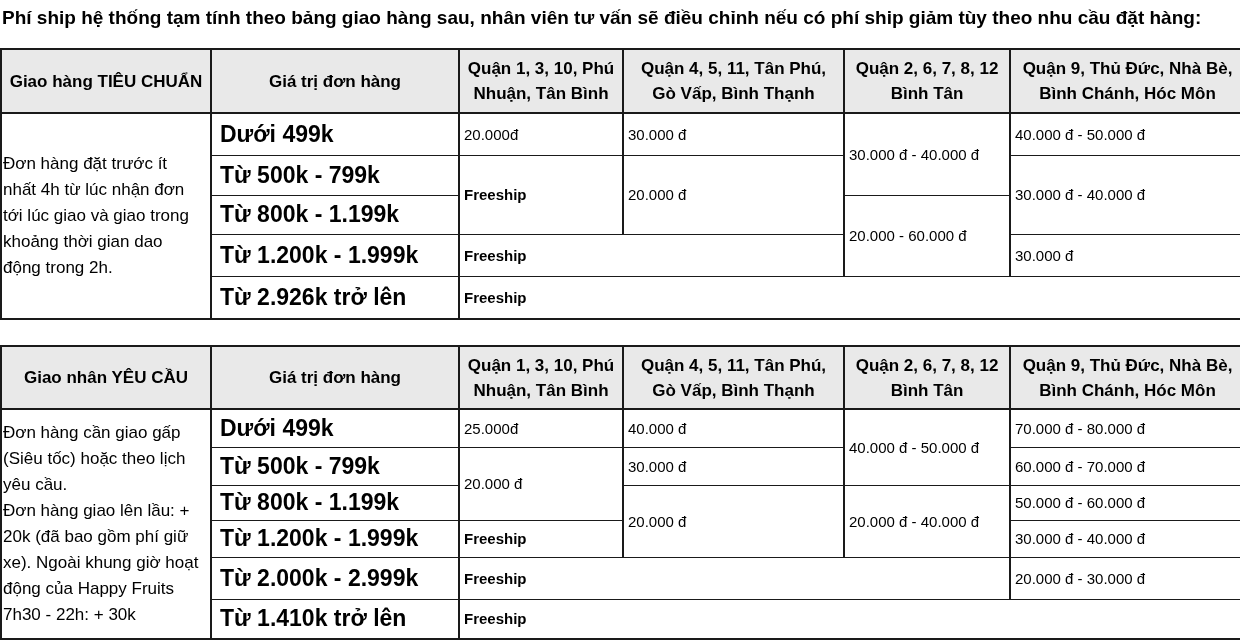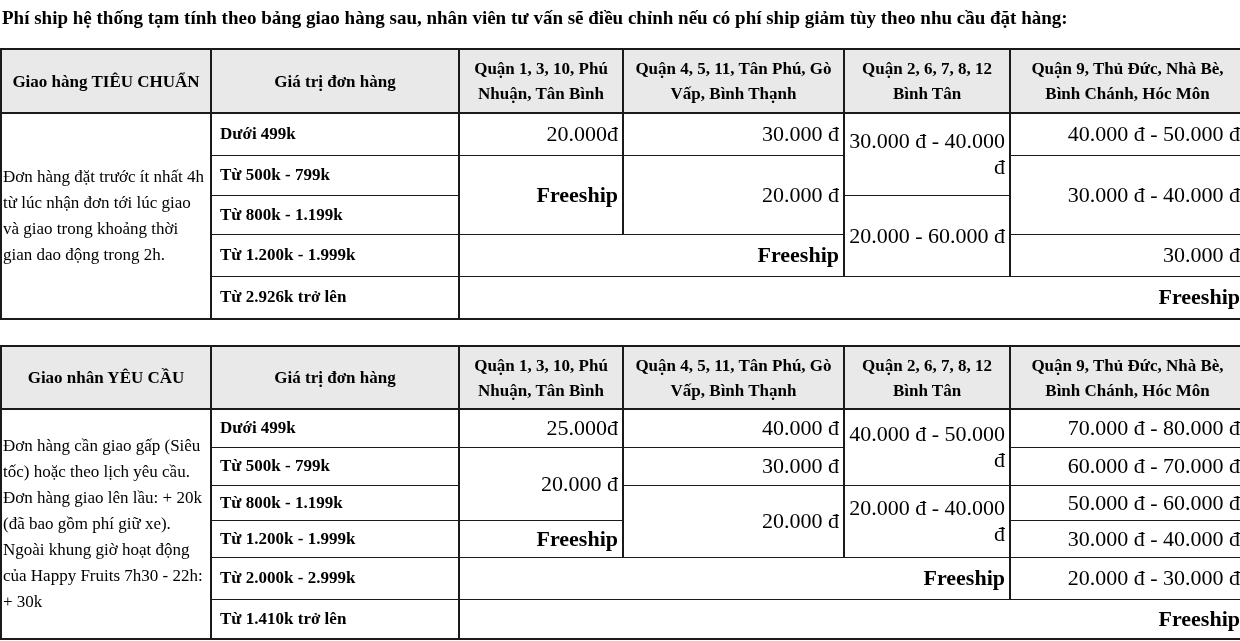--- a/index.html
+++ b/index.html
@@ -2,21 +2,21 @@
 <html style="--bg: #ffffff; --header-bg: #e9e9e9; --border: #1a1a1a; --text: #000000;"><head>
 <meta charset="utf-8">
 <style>
   html, body { margin: 0; padding: 0; background: #ffffff; }
   #screen {
     position: relative;
     width: 1240px;
     height: 641px;
     overflow: hidden;
     background: var(--bg, #ffffff);
-    font-family: Liberation Serif, serif;
+    font-family: Liberation Sans, sans-serif;
     color: var(--text, #000000);
   }
   .page-title {
     position: absolute;
     left: 2px;
     top: 7px;
     font-size: 19px;
     font-weight: bold;
     white-space: nowrap;
   }
@@ -46,29 +46,29 @@
   td.desc {
     font-size: 17px;
     line-height: 26px;
     text-align: left;
     vertical-align: middle;
     padding: 2px 6px 2px 1px;
     white-space: pre-line;
     margin-top: 39px;
   }
   td.tier {
-    font-size: 17px;
+    font-size: 23px;
     font-weight: bold;
     text-align: left;
     vertical-align: middle;
     padding: 2px 4px 2px 8px;
   }
   td.fee {
-    font-size: 22px;
-    text-align: right;
+    font-size: 15px;
+    text-align: left;
     vertical-align: middle;
     padding: 2px 4px;
   }
   td.fee.bold { font-weight: bold; }
 </style>
 </head>
 <body>
 
 <div id="screen">
 

